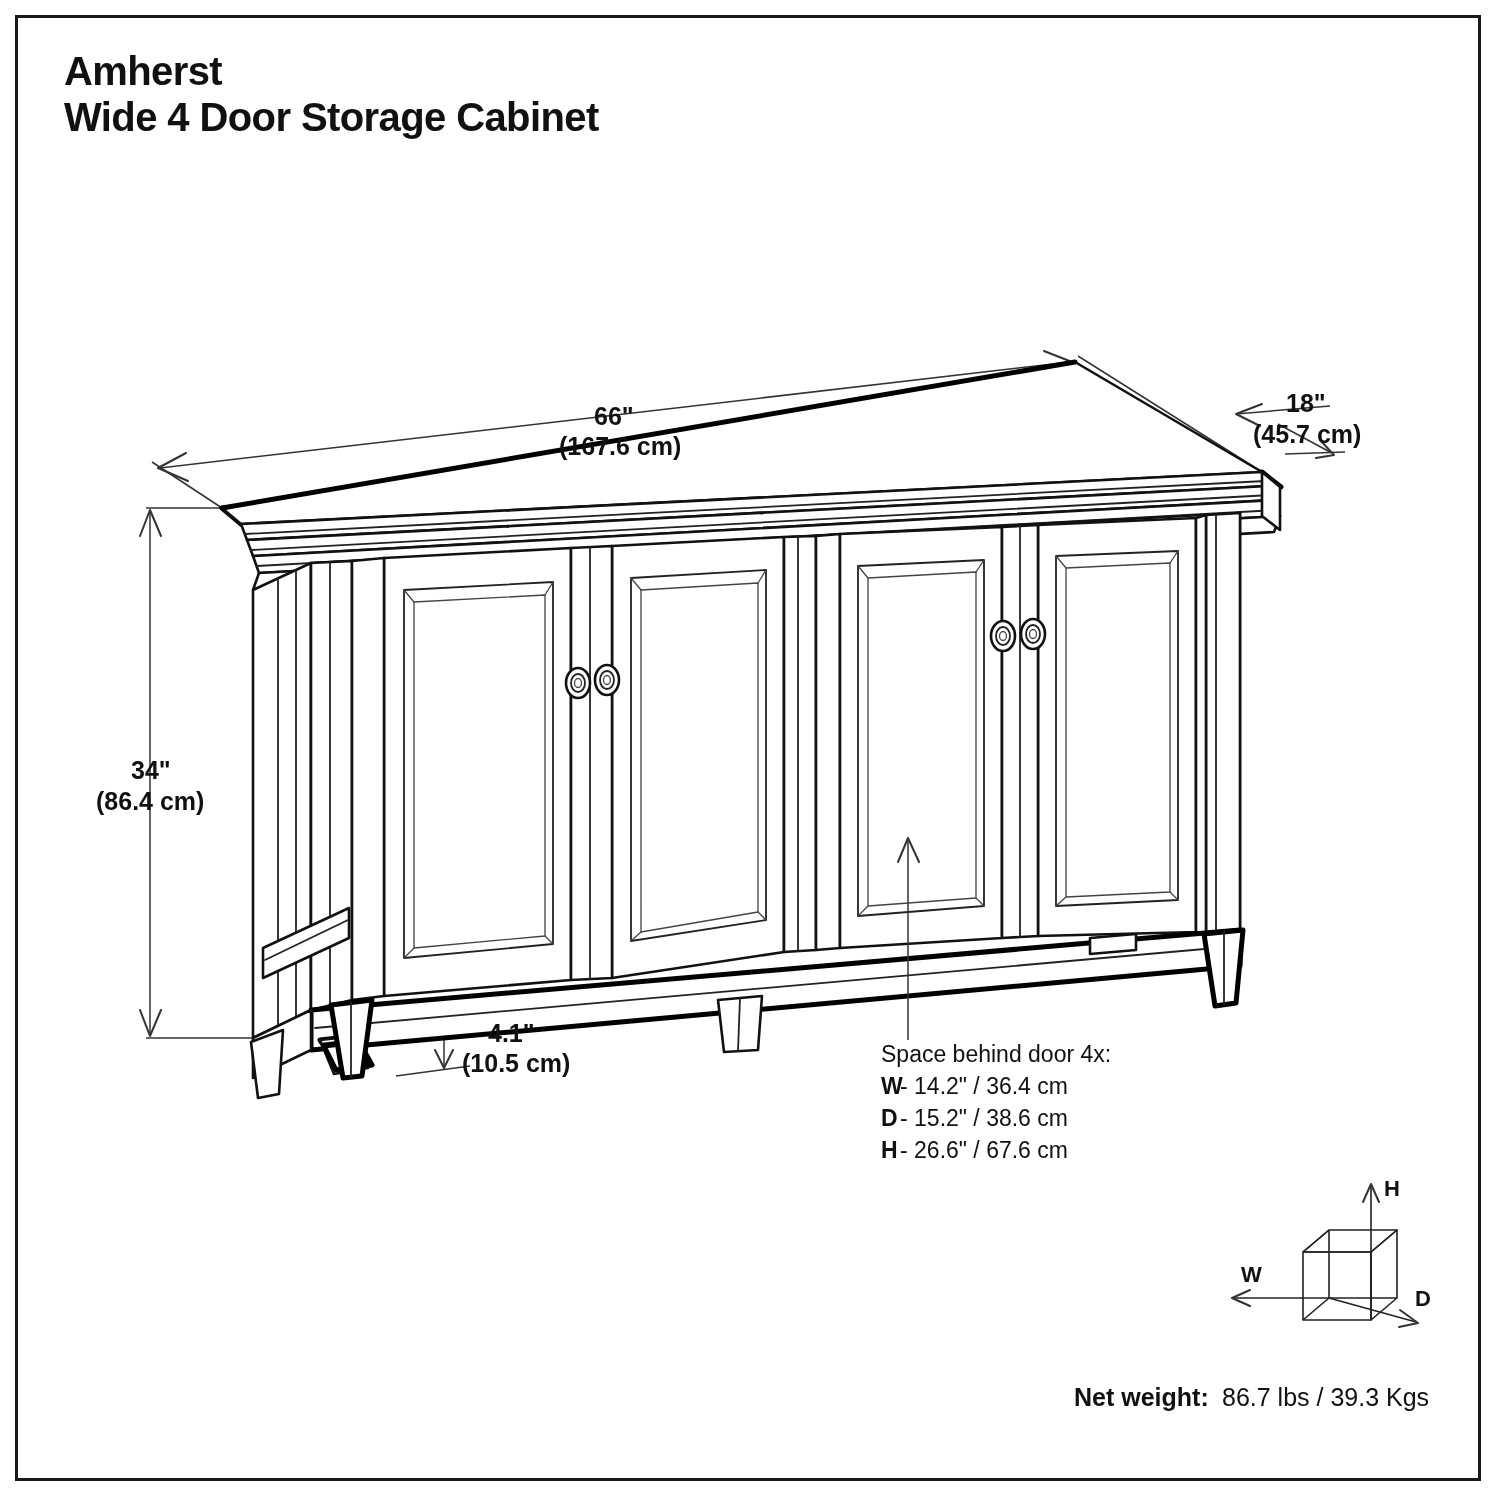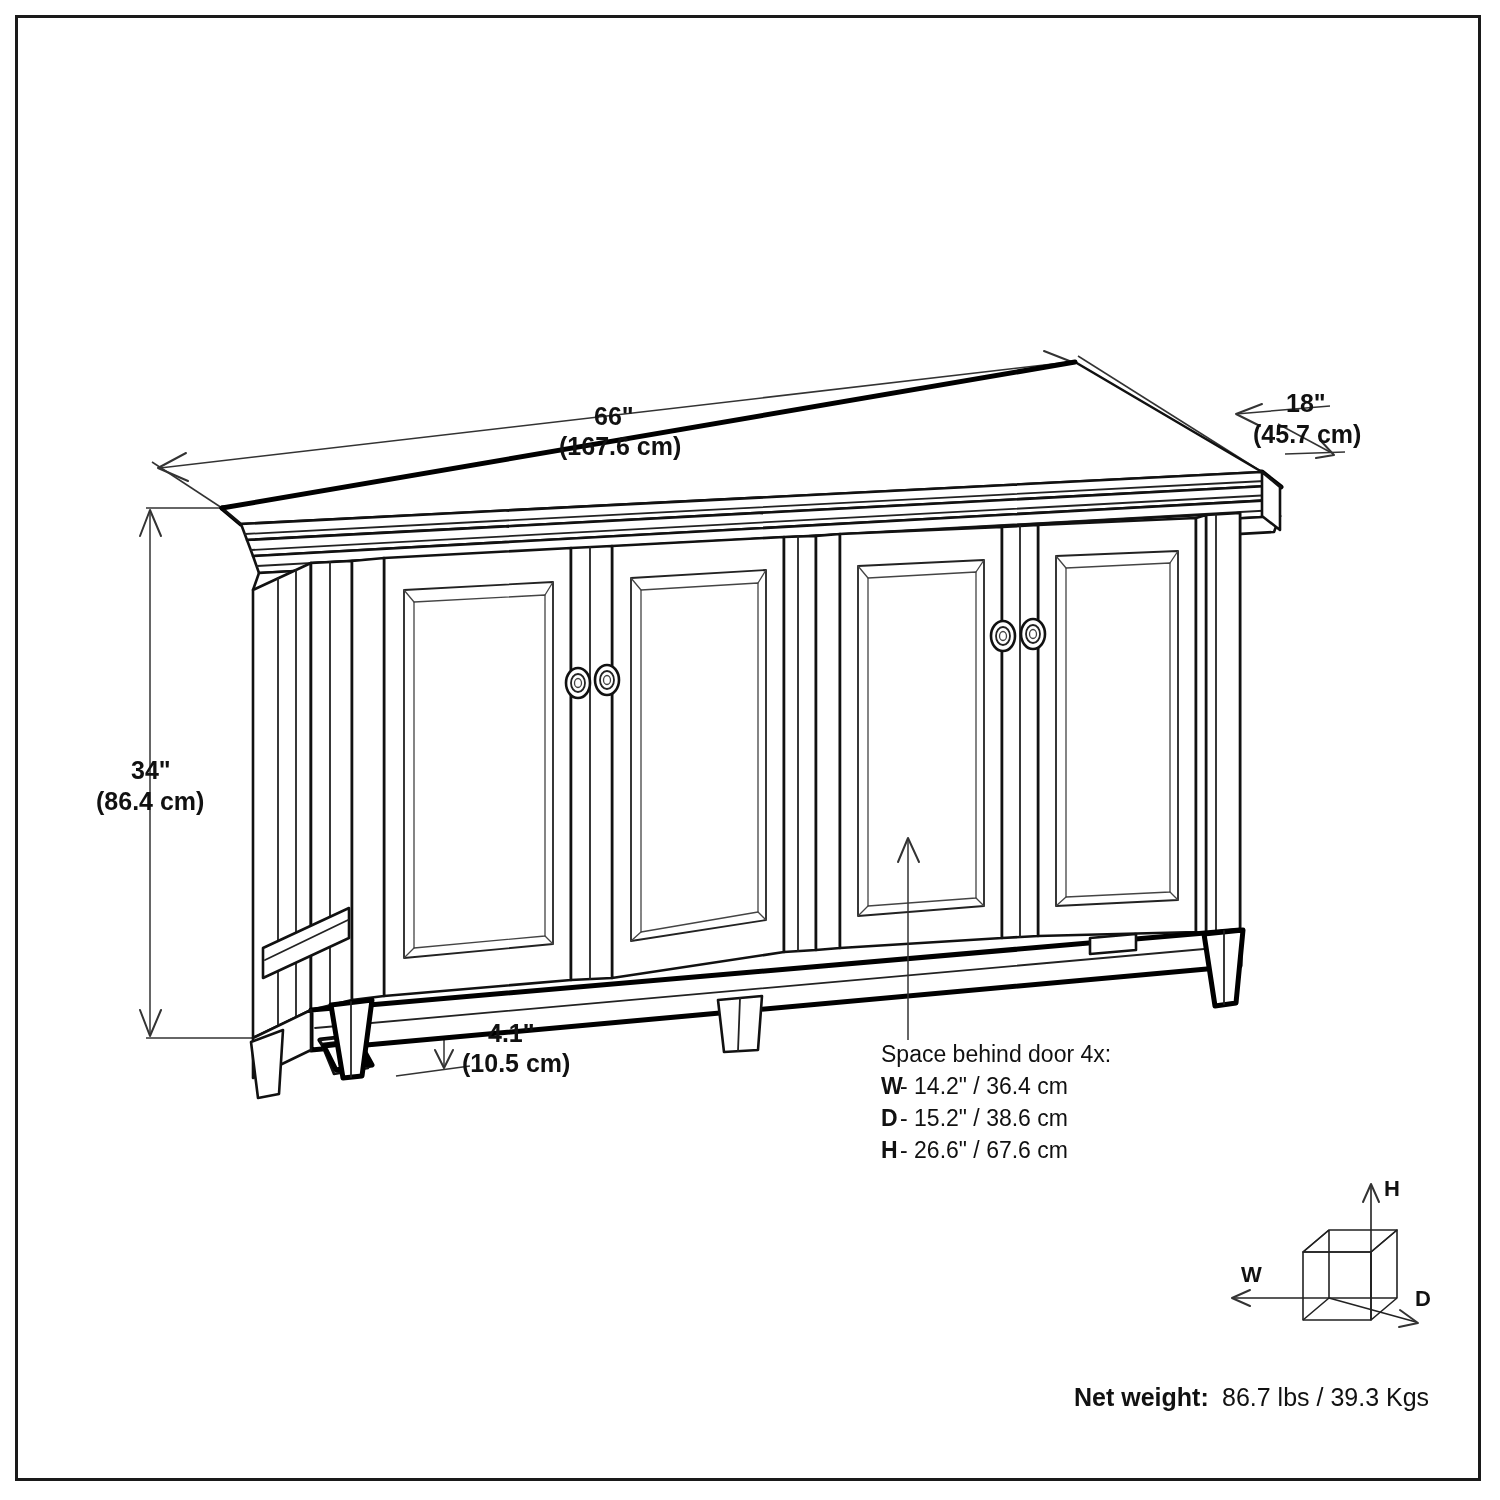--- a/index.html
+++ b/index.html
@@ -80,20 +80,24 @@
   .dim-arrow { fill: none; stroke: #333333; stroke-width: 2.0; stroke-linecap: round; stroke-linejoin: round; }
   .legend-line { fill: none; stroke: #222222; stroke-width: 1.6; stroke-linejoin: round; }
 </style>
 </head>
 <body>
 
 <div id="page">
 
   <div id="border-frame"></div>
 
+  <div id="title-block">
+    <div class="title-line">Amherst</div>
+    <div class="title-line">Wide 4 Door Storage Cabinet</div>
+  </div>
 
   <svg id="drawing" width="1500" height="1500" viewBox="0 0 1500 1500">
 
     <g>
 
       <path class="dim-line" d="M 222 508 L 152 462"></path>
       <path class="dim-line" d="M 1262 472 L 1078 356"></path>
 
       <path class="dim-line" d="M 160 468 L 1070 362"></path>
 

